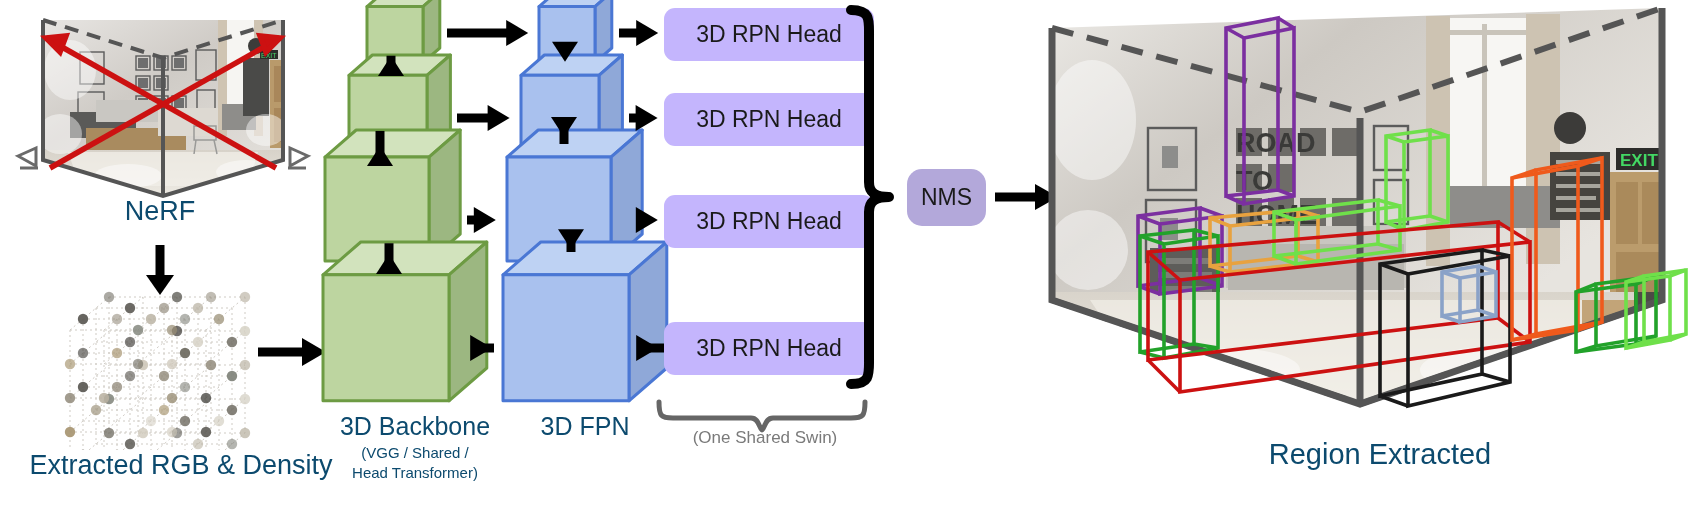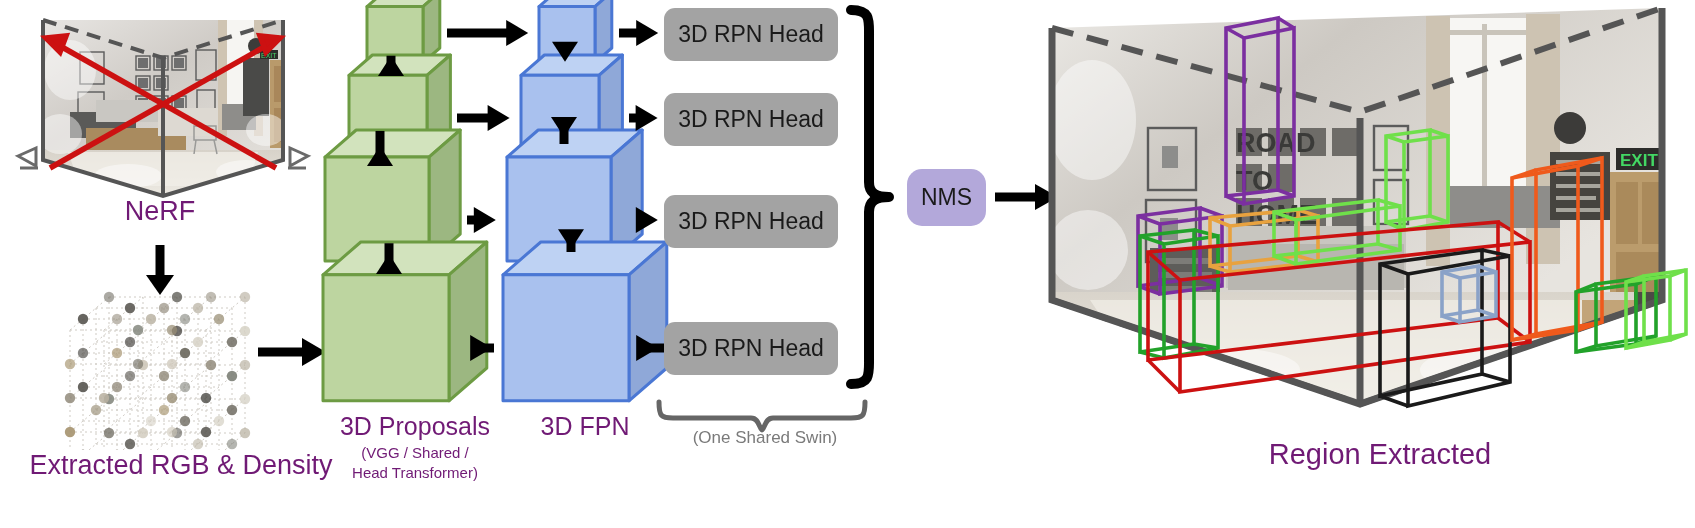--- a/index.html
+++ b/index.html
@@ -1,33 +1,33 @@
 <!DOCTYPE html>
 <html><head>
 <meta charset="utf-8">
 <style>
   html,body{margin:0;padding:0;background:#ffffff;}
   body{width:1695px;height:528px;position:relative;overflow:hidden;
        font-family:"Liberation Sans", sans-serif;color:#000;}
   .abs{position:absolute;}
-  .lbl{position:absolute;text-align:center;color:#701a75;white-space:nowrap;}
+  .lbl{position:absolute;text-align:center;color:#0c4a6e;white-space:nowrap;}
 
   
   #nerf-block{left:8px;top:0px;width:310px;height:240px;}
   #nerf-block svg, #cloud-block svg, #rp-block svg{display:block;}
 
   
   .title-lg{font-size:27px;}
   .title-md{font-size:25px;}
   .title-sm{font-size:17px;}
   .title-xs{font-size:15px;}
 
   
-  .rpn{position:absolute;background:#a3a3a3;border-radius:11px;
-       width:174px;height:53px;display:flex;align-items:center;
+  .rpn{position:absolute;background:#c4b5fd;border-radius:11px;
+       width:210px;height:53px;display:flex;align-items:center;
        justify-content:center;font-size:23px;color:#1a1a1a;}
   
   #nms-box{position:absolute;background:#b3a8da;border-radius:15px;
        width:79px;height:57px;display:flex;align-items:center;
        justify-content:center;font-size:23px;color:#1a1a1a;}
   .arrow-svg{position:absolute;overflow:visible;}
 </style>
 </head>
 <body>
 
@@ -378,21 +378,21 @@
     <svg style="position:absolute;left:649.2px;top:204px;width:8.799999999999955px;height:32px;overflow:visible;">
       <line x1="0" y1="16" x2="-11.200000000000045" y2="16" stroke="#000" stroke-width="9"></line>
       <polygon points="8.799999999999955,16 -13.200000000000045,3 -13.200000000000045,29" fill="#000"></polygon>
     </svg>
     <svg style="position:absolute;left:673.8px;top:332px;width:-15.799999999999955px;height:32px;overflow:visible;">
       <line x1="0" y1="16" x2="-35.799999999999955" y2="16" stroke="#000" stroke-width="9"></line>
       <polygon points="-15.799999999999955,16 -37.799999999999955,3 -37.799999999999955,29" fill="#000"></polygon>
     </svg>
   </div>
 
-<div class="lbl title-md" style="left:250px;top:412px;width:330px;">3D Proposals</div>
+<div class="lbl title-md" style="left:250px;top:412px;width:330px;">3D Backbone</div>
 <div class="lbl title-xs" style="left:250px;top:444px;width:330px;">(VGG / Shared /</div>
 <div class="lbl title-xs" style="left:250px;top:464px;width:330px;">Head Transformer)</div>
 <div class="lbl title-md" style="left:440px;top:412px;width:290px;">3D FPN</div>
 
 <div class="rpn" style="left:664px;top:8px;">3D RPN Head</div>
 <div class="rpn" style="left:664px;top:93px;">3D RPN Head</div>
 <div class="rpn" style="left:664px;top:195px;">3D RPN Head</div>
 <div class="rpn" style="left:664px;top:322px;">3D RPN Head</div>
 
 <svg class="arrow-svg" style="left:845px;top:4px;width:75px;height:390px;">

